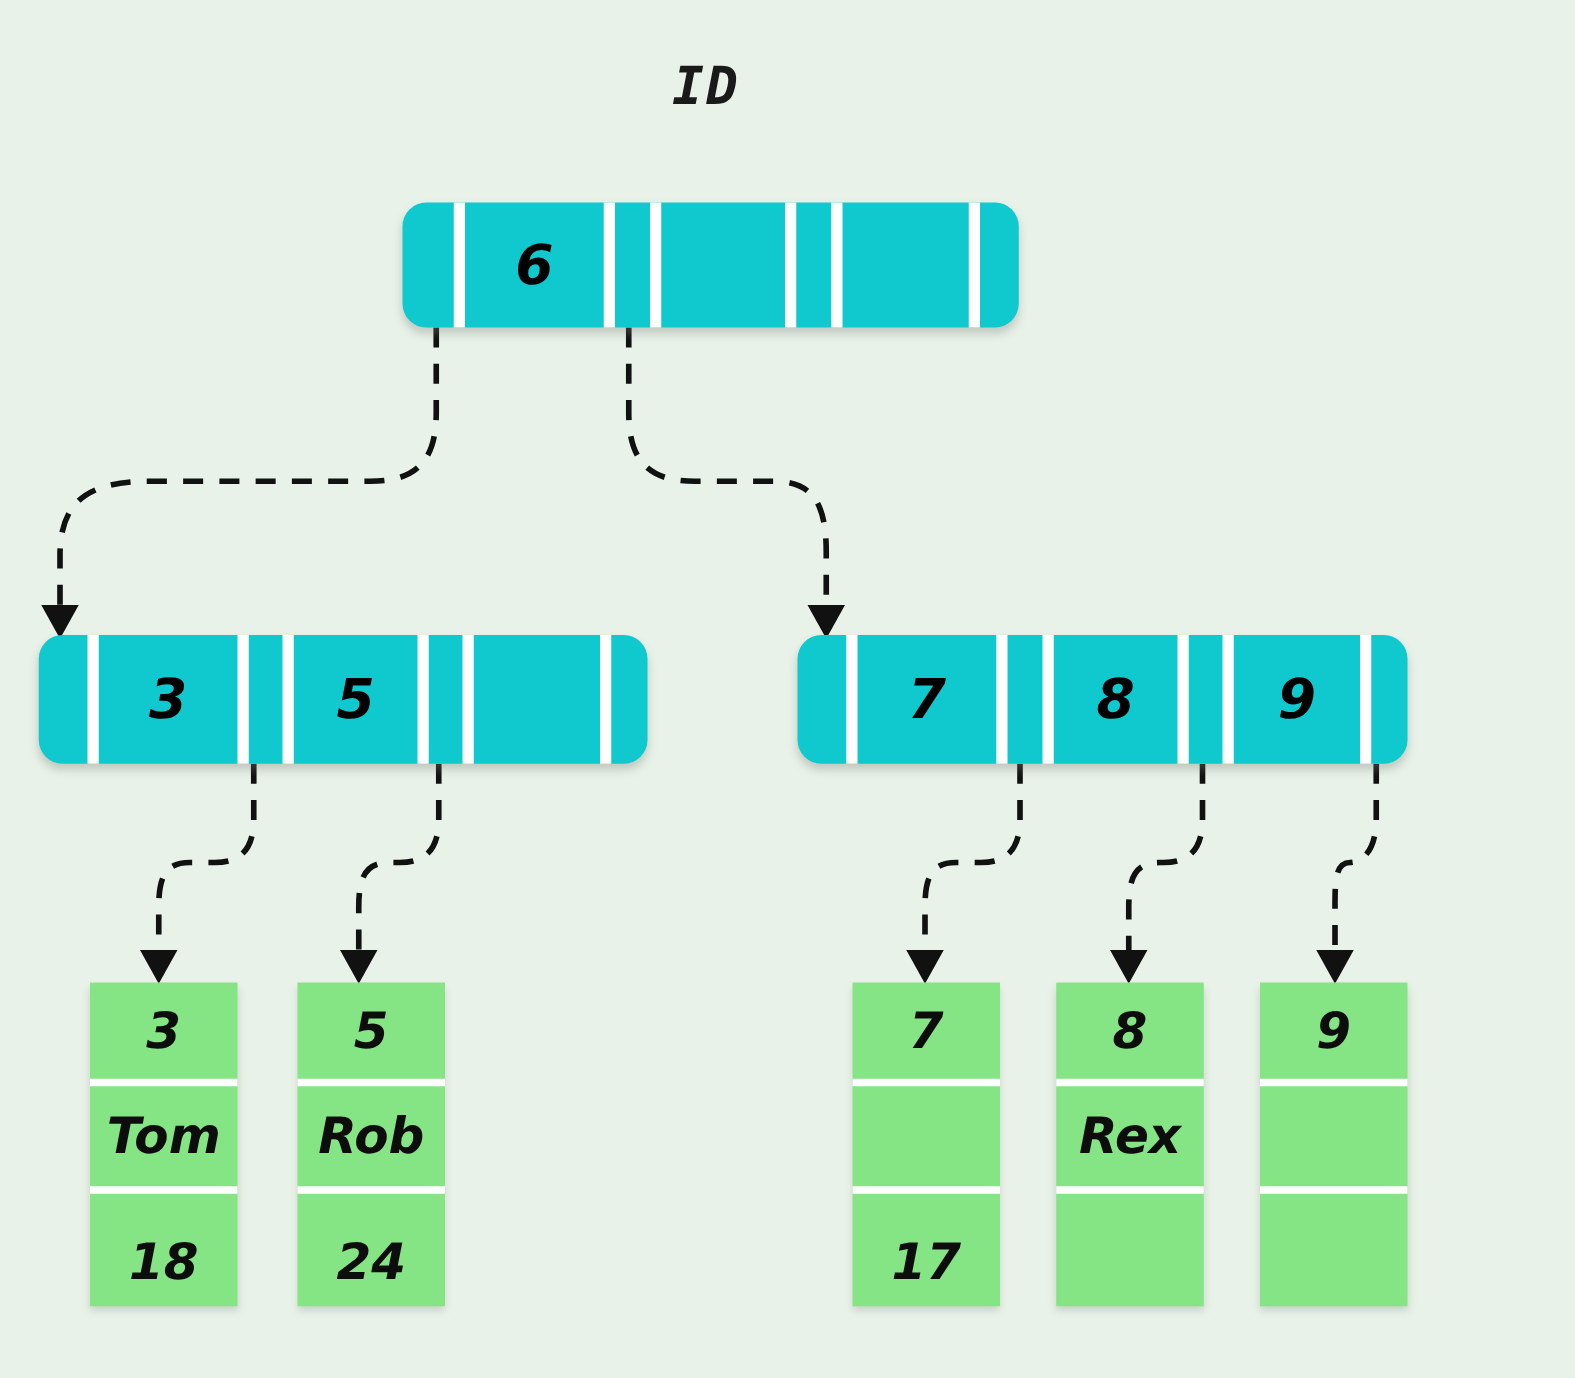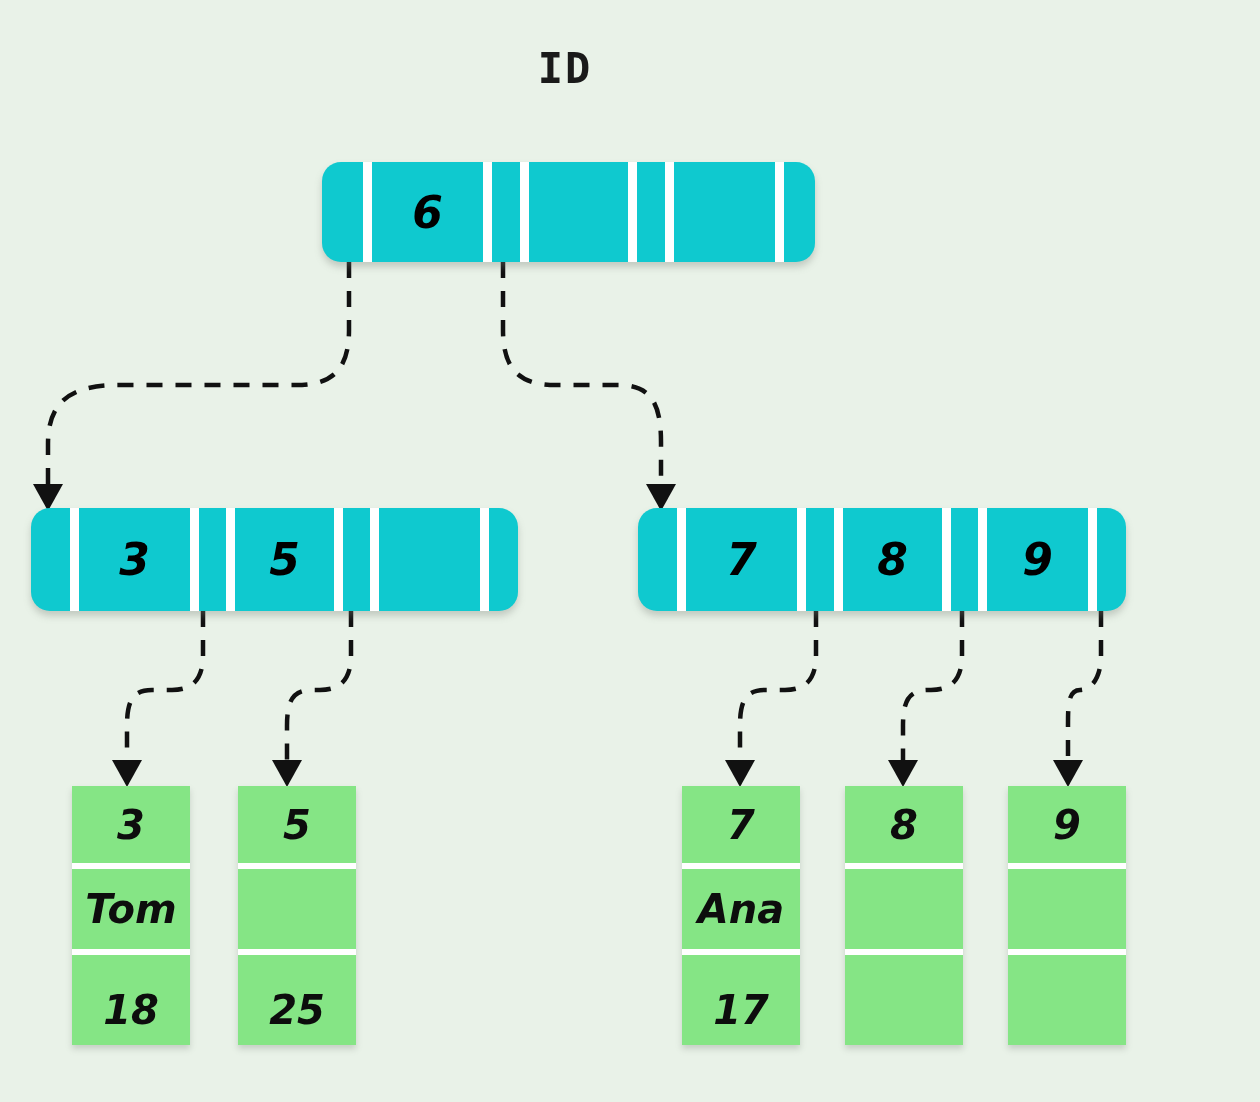--- a/index.html
+++ b/index.html
@@ -20,20 +20,21 @@
   }
 
   
   .title {
     position: absolute;
     left: 0;
     top: 44px;
     width: 1130px;
     text-align: center;
     font-family: "DejaVu Sans Mono", monospace;
+    font-style: italic;
     font-weight: 700;
     font-size: 42px;
     color: #1a1a1a;
     letter-spacing: 2px;
   }
 
   
   .node {
     position: absolute;
     background: #0fc9cf;
@@ -182,35 +183,36 @@
     <div class="leaf-row r1">3</div>
     <div class="leaf-sep s1"></div>
     <div class="leaf-row r2">Tom</div>
     <div class="leaf-sep s2"></div>
     <div class="leaf-row r3">18</div>
   </div>
 
   <div class="leaf" style="left:238px; top:786px;">
     <div class="leaf-row r1">5</div>
     <div class="leaf-sep s1"></div>
-    <div class="leaf-sep s2"></div>
-    <div class="leaf-row r3">25</div>
+    <div class="leaf-row r2">Rob</div>
+    <div class="leaf-sep s2"></div>
+    <div class="leaf-row r3">24</div>
   </div>
 
   <div class="leaf" style="left:682px; top:786px;">
     <div class="leaf-row r1">7</div>
     <div class="leaf-sep s1"></div>
-    <div class="leaf-row r2">Ana</div>
     <div class="leaf-sep s2"></div>
     <div class="leaf-row r3">17</div>
   </div>
 
   <div class="leaf" style="left:845px; top:786px;">
     <div class="leaf-row r1">8</div>
     <div class="leaf-sep s1"></div>
+    <div class="leaf-row r2">Rex</div>
     <div class="leaf-sep s2"></div>
   </div>
 
   <div class="leaf" style="left:1008px; top:786px;">
     <div class="leaf-row r1">9</div>
     <div class="leaf-sep s1"></div>
     <div class="leaf-sep s2"></div>
   </div>
 
 </div>

